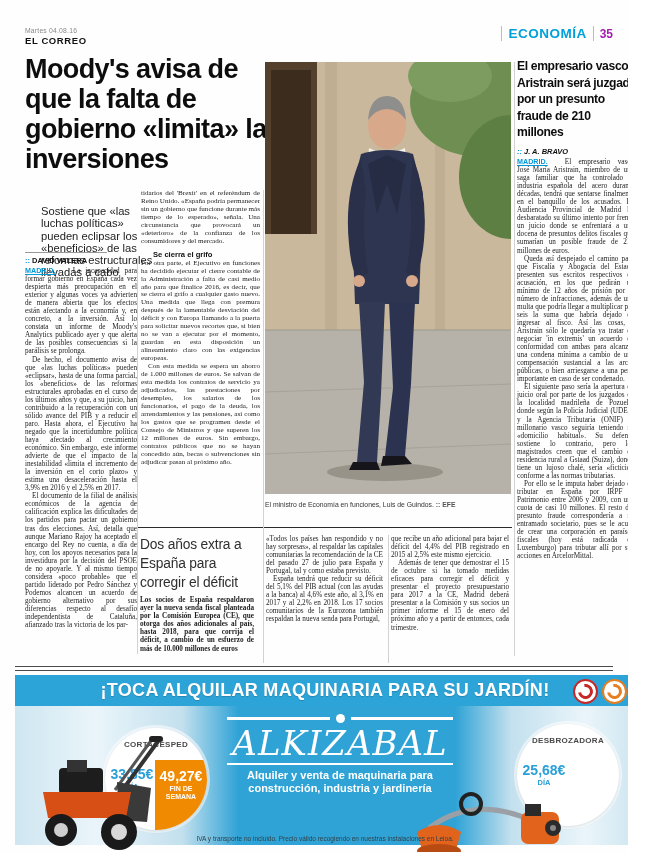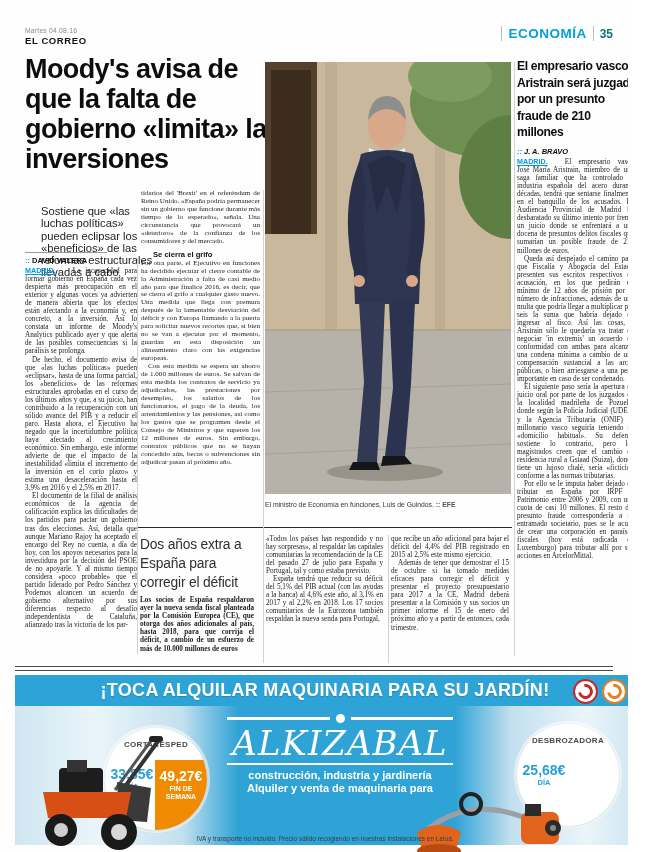--- a/index.html
+++ b/index.html
@@ -4,21 +4,21 @@
 <style>
   html,body{margin:0;padding:0;background:#ffffff;}
   .page{position:relative;width:628px;height:852px;background:#fefefe;overflow:hidden;
         font-family:"Liberation Serif","DejaVu Serif",serif;color:#1c1c1c;}
   
   .hdr-date{position:absolute;left:25px;top:27px;font:400 6.8px "Liberation Sans",sans-serif;color:#8a8a88;letter-spacing:.2px;}
   .hdr-masthead{position:absolute;left:25px;top:35px;font:900 9.5px "Liberation Sans",sans-serif;color:#111;letter-spacing:.6px;}
   .hdr-right{position:absolute;right:15px;top:26px;display:flex;align-items:center;gap:6px;}
   .hdr-sep{width:1px;height:15px;background:#bdbdbd;}
   .hdr-section{font:800 13.5px "Liberation Sans",sans-serif;color:#00a0da;letter-spacing:.5px;}
-  .hdr-page{font:800 12px "Liberation Sans",sans-serif;color:#0f766e;}
+  .hdr-page{font:800 12px "Liberation Sans",sans-serif;color:#a21caf;}
   
   .lead-headline{position:absolute;left:25px;top:54px;width:256px;margin:0;
         font:800 27px/30px "Liberation Sans",sans-serif;letter-spacing:-.6px;color:#0d0d0d;}
   .standfirst{position:absolute;left:25px;top:189px;width:114px;margin:16px;
         font:400 11.2px/12.3px "Liberation Sans",sans-serif;color:#222;}
   .standfirst-rule{position:absolute;left:25px;top:252px;width:82px;height:1px;background:#999;}
   .byline{position:absolute;font:700 7.5px "Liberation Sans",sans-serif;color:#111;}
   .byline-lead{left:25px;top:256px;}
   .marker{color:#0099d8;font-weight:700;margin-right:2px;}
   .bodycol{position:absolute;font:400 7.2px/8.05px "Liberation Serif","DejaVu Serif",serif;
@@ -236,22 +236,22 @@
         <div class="orn">
             <span class="bar"></span>
             <span class="dot"></span>
             <span class="bar"></span>
           </div>
         <div class="brand-name">ALKIZABAL</div>
         <div class="orn orn-thin">
             <span class="bar"></span>
           </div>
         <div class="tagline">
+          <div>Alquiler y venta de maquinaria para</div>
           <div>construcción, industria y jardinería</div>
-          <div>Alquiler y venta de maquinaria para</div>
         </div>
       </div>
 
       <div class="badge badge2">
         <div class="badge-name">DESBROZADORA</div>
         <div class="badge-day">
           <div class="price">25,68€</div>
           <div class="per">DÍA</div>
         </div>
       </div>

